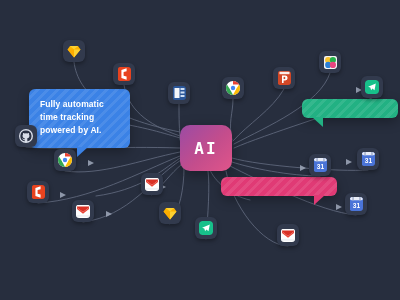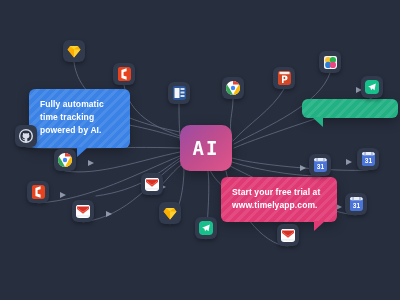--- a/index.html
+++ b/index.html
@@ -37,21 +37,21 @@
     left:206px;top:148px;
     width:52px;height:46px;
     transform:translate(-50%,-50%);
     border-radius:10px;
     background:linear-gradient(135deg,#9b4ba4 0%,#c44d8c 55%,#e0558a 100%);
     box-shadow:0 4px 14px rgba(0,0,0,.35);
     display:flex;align-items:center;justify-content:center;
   }
   .ai-node .ai-text{
     font-family:"DejaVu Sans Mono","Liberation Mono",monospace;
-    color:#ffffff;font-size:19px;letter-spacing:2px;font-weight:600;
+    color:#ffffff;font-size:16px;letter-spacing:2px;font-weight:600;
   }
 
   
   .bubble{
     position:absolute;
     border-radius:6px;
     padding:9px 11px 10px 11px;
     color:#fff;
     font-size:8.5px;
     line-height:1.55;
@@ -155,21 +155,20 @@
   <span class="tail"></span>
 </div>
 
 <div class="bubble" id="bubble-green">
   <span class="stripes"></span>
   <span class="tail"></span>
 </div>
 
 <div class="bubble" id="bubble-pink">
   <span class="stripes"></span>
-  <span class="txt">Start your free trial at www.timelyapp.com.</span>
   <span class="tail"></span>
 </div>
 
 <div id="nodes-root" class="layer" style="pointer-events:none;">
     <div class="node" title="Sketch" style="left: 74px; top: 51px; pointer-events: auto;">
       <span class="glyph">
         <svg width="14" height="13" viewBox="0 0 14 13">
           <polygon points="3,1 11,1 13.5,4.5 7,12.5 0.5,4.5" fill="#fdb300"></polygon>
           <polygon points="3,1 7,4.5 11,1" fill="#fdd231"></polygon>
           <polygon points="0.5,4.5 7,4.5 7,12.5" fill="#fdad00"></polygon>

